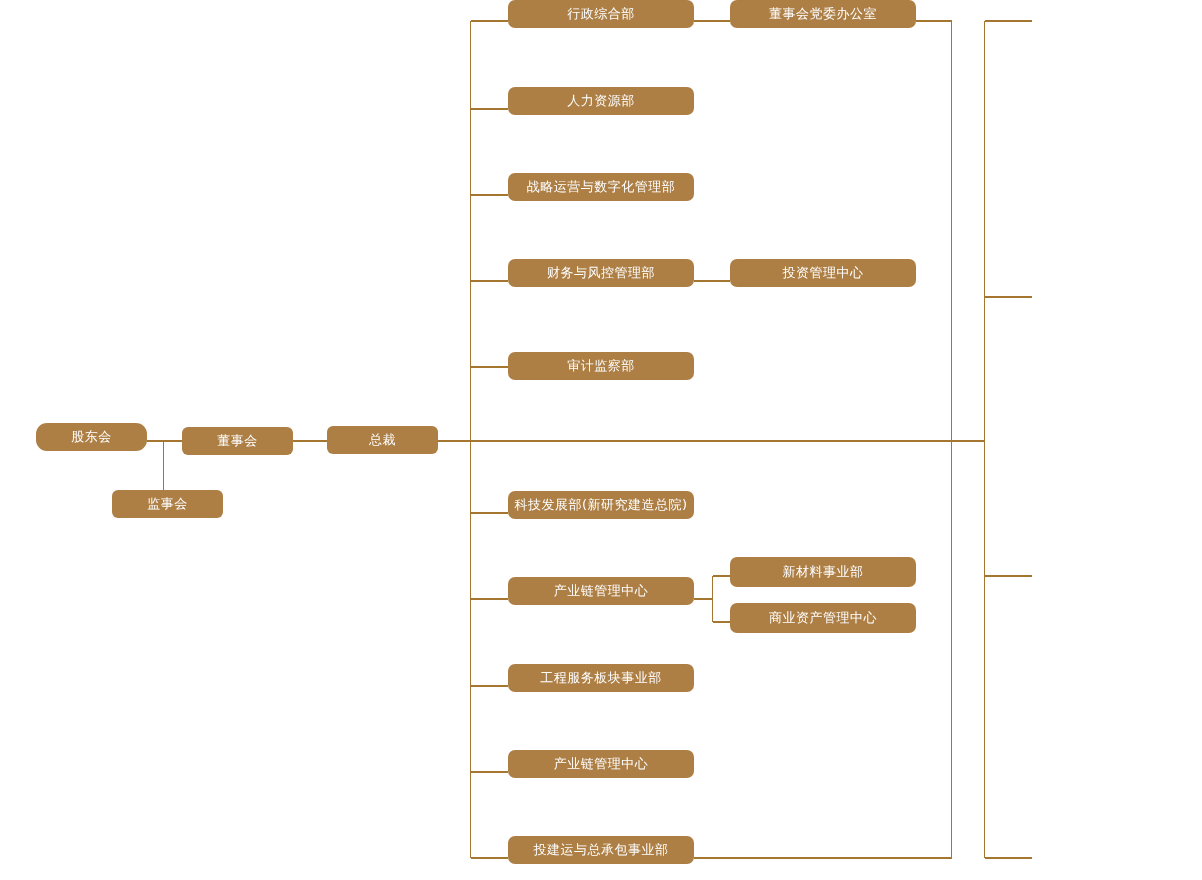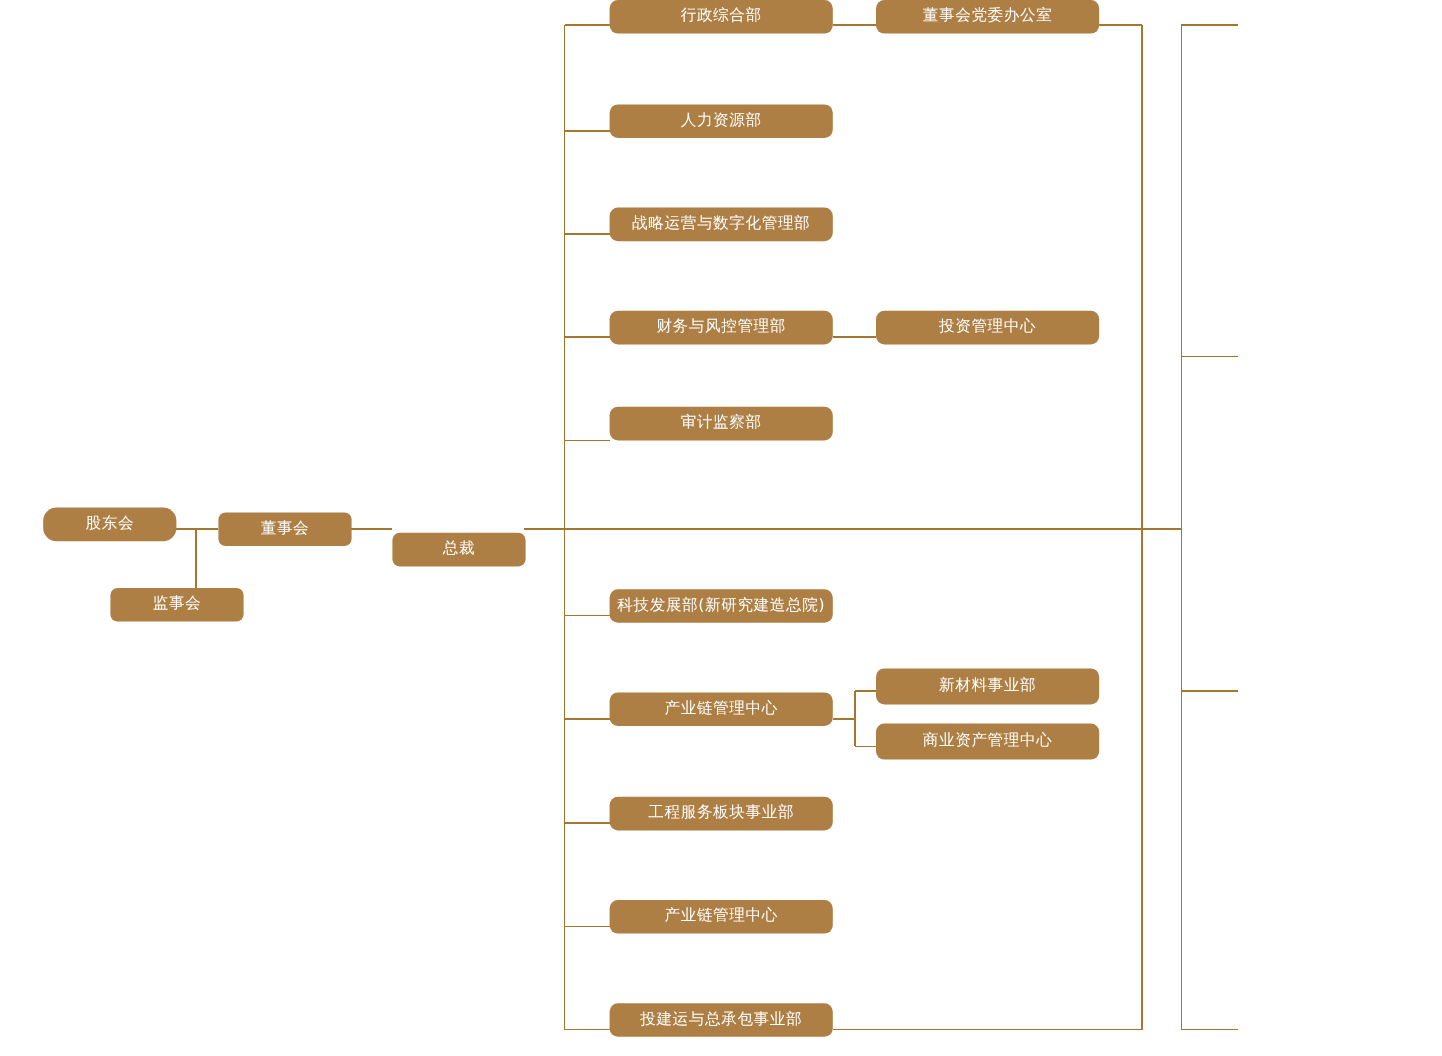--- a/index.html
+++ b/index.html
@@ -110,45 +110,45 @@
   </svg>
 
   <div class="node node-root" style="left:36px; top:423px;border-radius:11px;">
     <span>股东会</span>
   </div>
 
   <div class="node node-root" style="left:182px; top:427px;text-align:center;">
     <span>董事会</span>
   </div>
 
-  <div class="node node-root" style="left:327px; top:444px;">
+  <div class="node node-root" style="left:327px; top:426px;">
     <span>总裁</span>
   </div>
 
-  <div class="node node-root" style="left:92px; top:490px;">
+  <div class="node node-root" style="left:112px; top:490px;">
     <span>监事会</span>
   </div>
 
   <div class="node node-dept" style="left:508px; top:0px;">
     <span>行政综合部</span>
   </div>
 
   <div class="node node-dept" style="left:508px; top:87px;">
     <span>人力资源部</span>
   </div>
 
   <div class="node node-dept" style="left:508px; top:173px;">
     <span>战略运营与数字化管理部</span>
   </div>
 
   <div class="node node-dept" style="left:508px; top:259px;">
     <span>财务与风控管理部</span>
   </div>
 
-  <div class="node node-dept" style="left:508px; top:339px;">
+  <div class="node node-dept" style="left:508px; top:352px;">
     <span>审计监察部</span>
   </div>
 
   <div class="node node-dept" style="left:508px; top:491px;">
     <span>科技发展部(新研究建造总院)</span>
   </div>
 
   <div class="node node-dept" style="left:508px; top:577px;">
     <span>产业链管理中心</span>
   </div>

